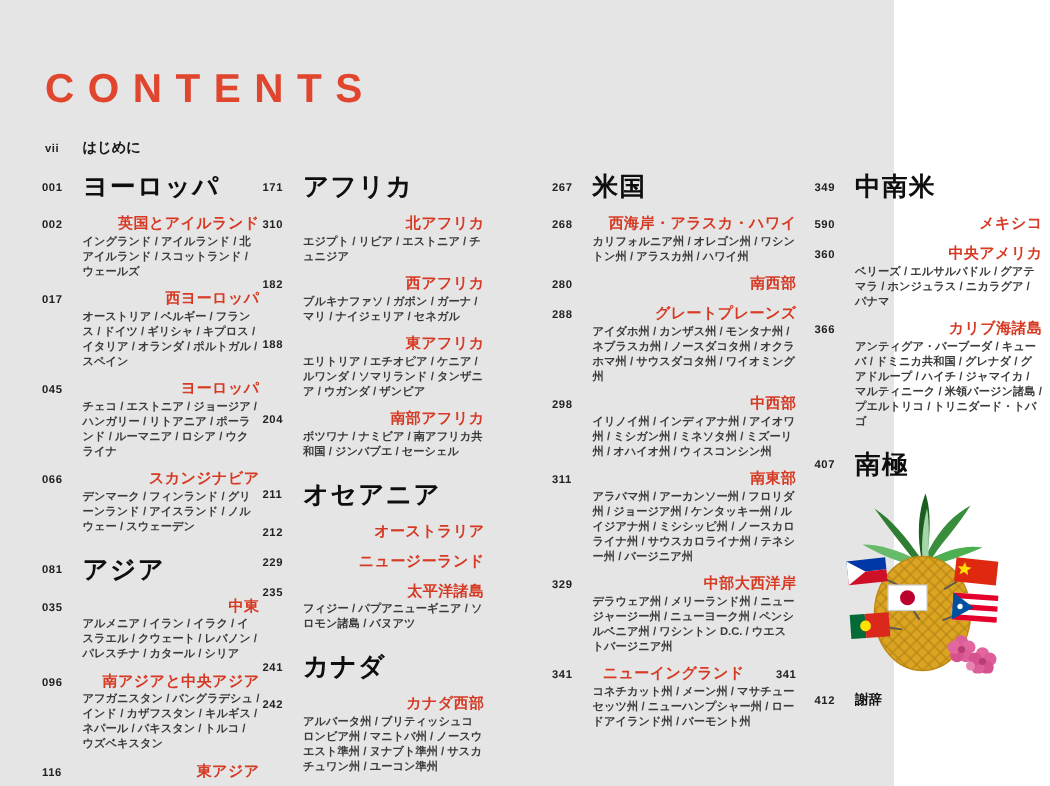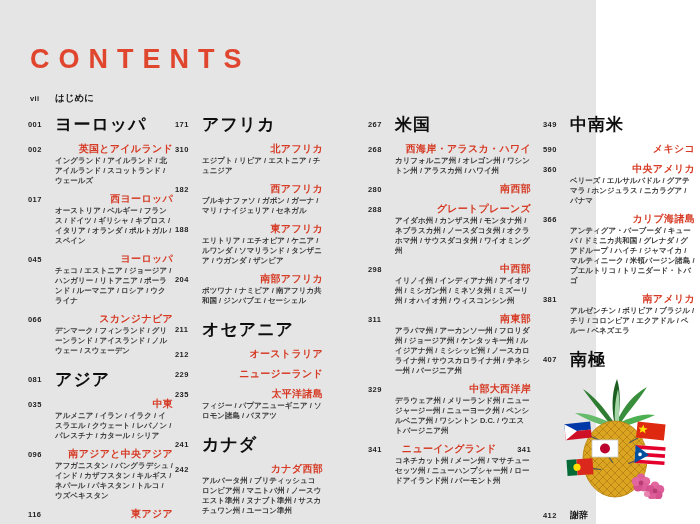--- a/index.html
+++ b/index.html
@@ -277,27 +277,20 @@
             <span class="sec-title">中央アメリカ</span>
           </div>
           <p class="items">ベリーズ / エルサルバドル / グアテマラ / ホンジュラス / ニカラグア / パナマ</p>
         </div>
         <div class="entry section">
           <div class="sec-head">
             <span class="num">366</span>
             <span class="sec-title">カリブ海諸島</span>
           </div>
           <p class="items">アンティグア・バーブーダ / キューバ / ドミニカ共和国 / グレナダ / グアドループ / ハイチ / ジャマイカ / マルティニーク / 米領バージン諸島 / プエルトリコ / トリニダード・トバゴ</p>
-        </div>
-        <div class="entry section">
-          <div class="sec-head">
-            <span class="num">381</span>
-            <span class="sec-title">南アメリカ</span>
-          </div>
-          <p class="items">アルゼンチン / ボリビア / ブラジル / チリ / コロンビア / エクアドル / ペルー / ベネズエラ</p>
         </div>
         <div class="entry chapter">
           <span class="num">407</span>
           <span class="chap-title">南極</span>
         </div>
       </div>
 
     <div class="pineapple-wrap">
       <svg width="112" height="122" viewBox="0 0 112 122">
         <defs>

